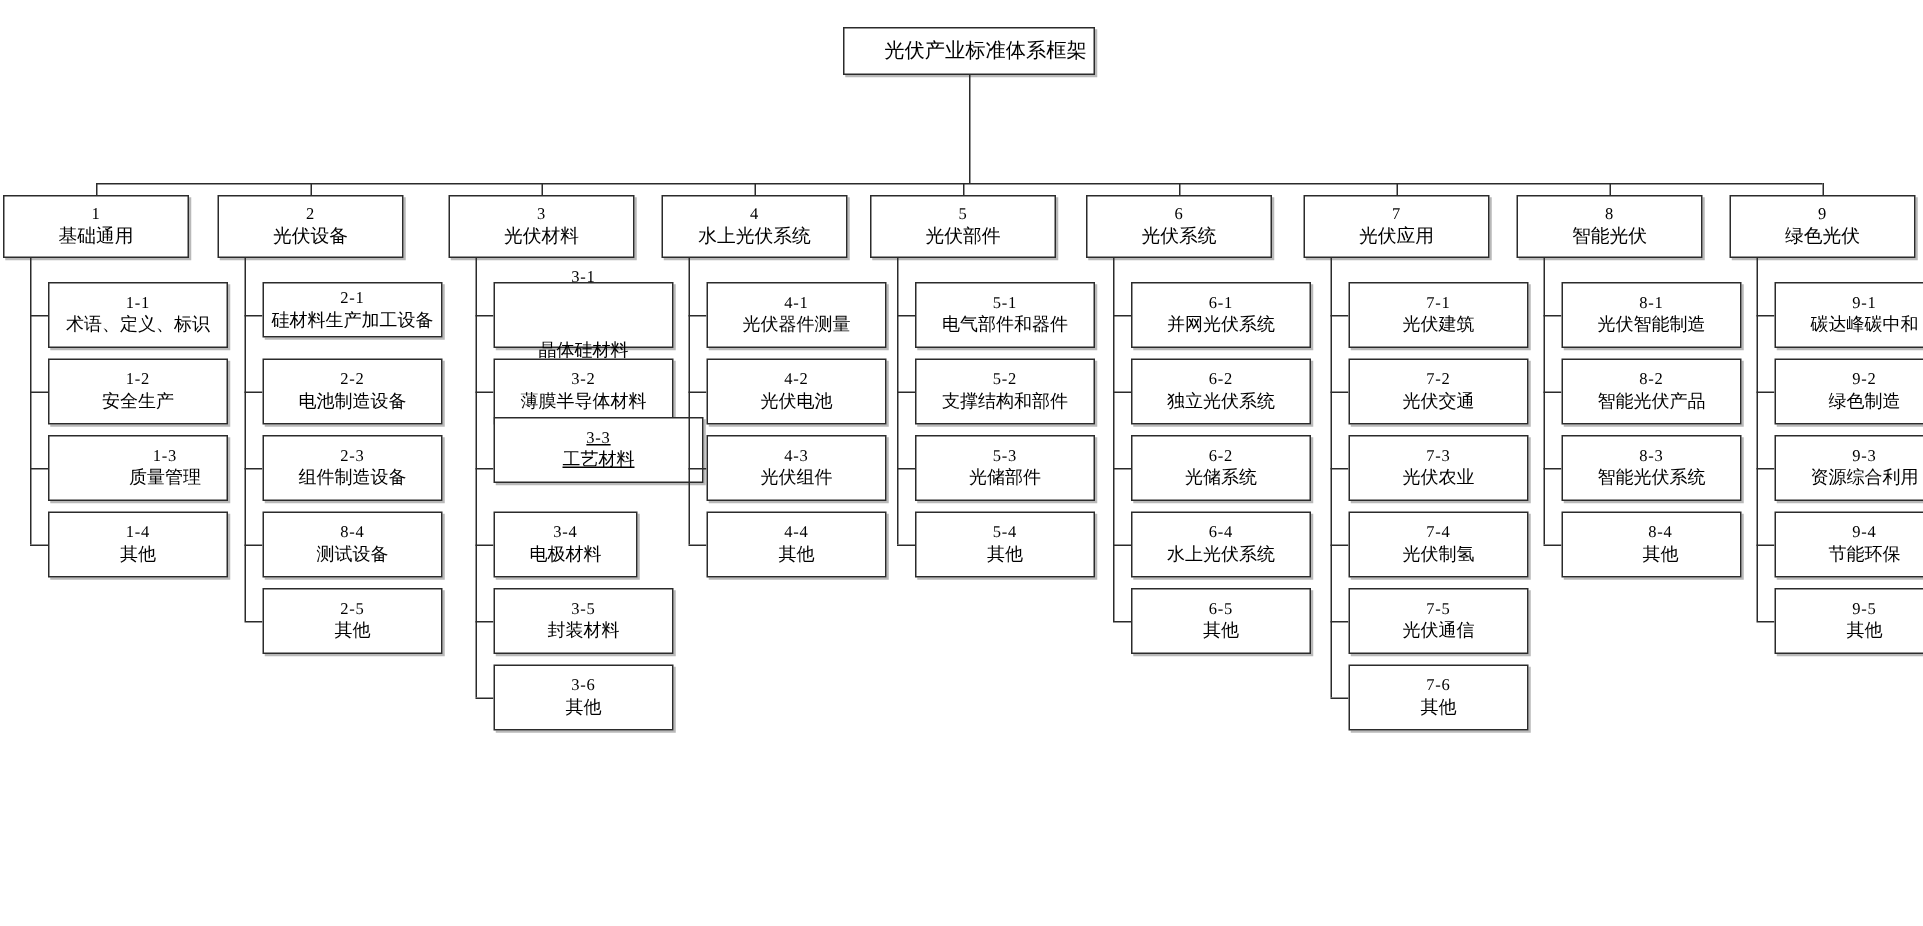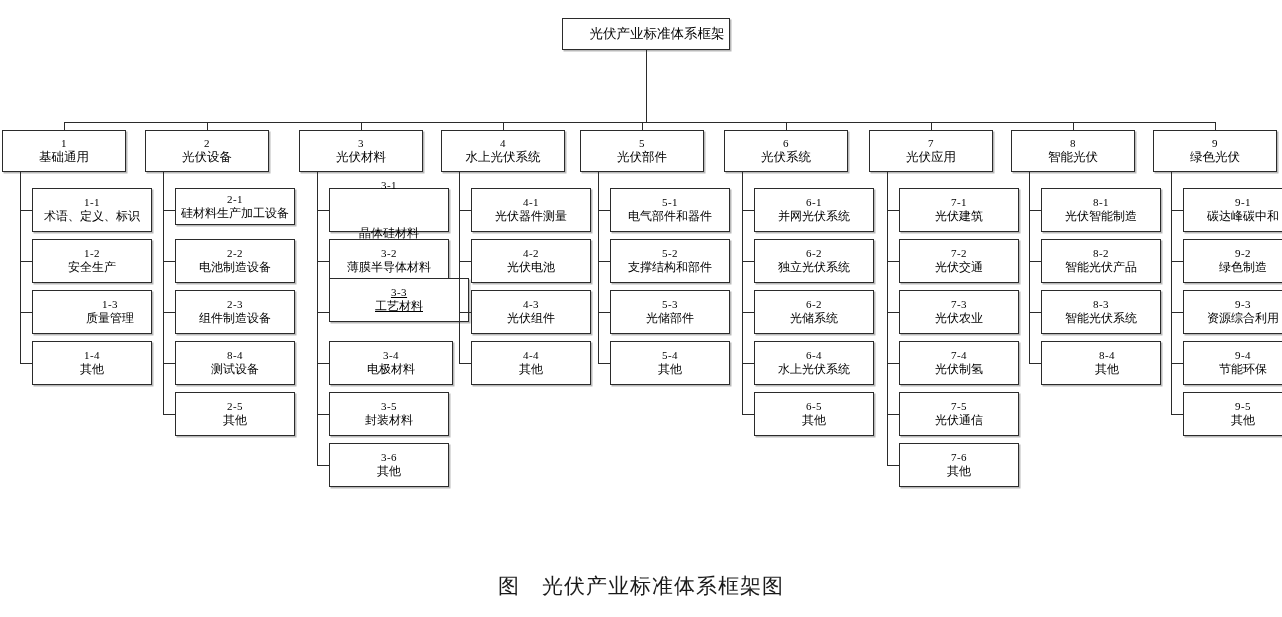--- a/index.html
+++ b/index.html
@@ -159,21 +159,21 @@
       <div class="node lvl2" style="left: 329px; top: 239px; width: 120px; height: 44px;">
         <span class="code">3-2</span>
         <span class="label">薄膜半导体材料</span>
       </div>
       <div class="line hline" style="left: 317px; top: 312px; width: 12px; height: 1px;"></div>
       <div class="node lvl2" style="left: 329px; top: 278px; width: 140px; height: 44px; text-decoration: underline;">
         <span class="code">3-3</span>
         <span class="label">工艺材料</span>
       </div>
       <div class="line hline" style="left: 317px; top: 363px; width: 12px; height: 1px;"></div>
-      <div class="node lvl2" style="left: 329px; top: 341px; width: 124px; height: 44px;">
+      <div class="node lvl2" style="left: 329px; top: 341px; width: 96px; height: 44px;">
         <span class="code">3-4</span>
         <span class="label">电极材料</span>
       </div>
       <div class="line hline" style="left: 317px; top: 414px; width: 12px; height: 1px;"></div>
       <div class="node lvl2" style="left: 329px; top: 392px; width: 120px; height: 44px;">
         <span class="code">3-5</span>
         <span class="label">封装材料</span>
       </div>
       <div class="line hline" style="left: 317px; top: 465px; width: 12px; height: 1px;"></div>
       <div class="node lvl2" style="left: 329px; top: 443px; width: 120px; height: 44px;">
@@ -351,14 +351,13 @@
         <span class="code">9-4</span>
         <span class="label">节能环保</span>
       </div>
       <div class="line hline" style="left: 1171px; top: 414px; width: 12px; height: 1px;"></div>
       <div class="node lvl2" style="left: 1183px; top: 392px; width: 120px; height: 44px;">
         <span class="code">9-5</span>
         <span class="label">其他</span>
       </div>
     </div>
 
-  <div id="caption">图　光伏产业标准体系框架图</div>
 </div>
 
 </body></html>

